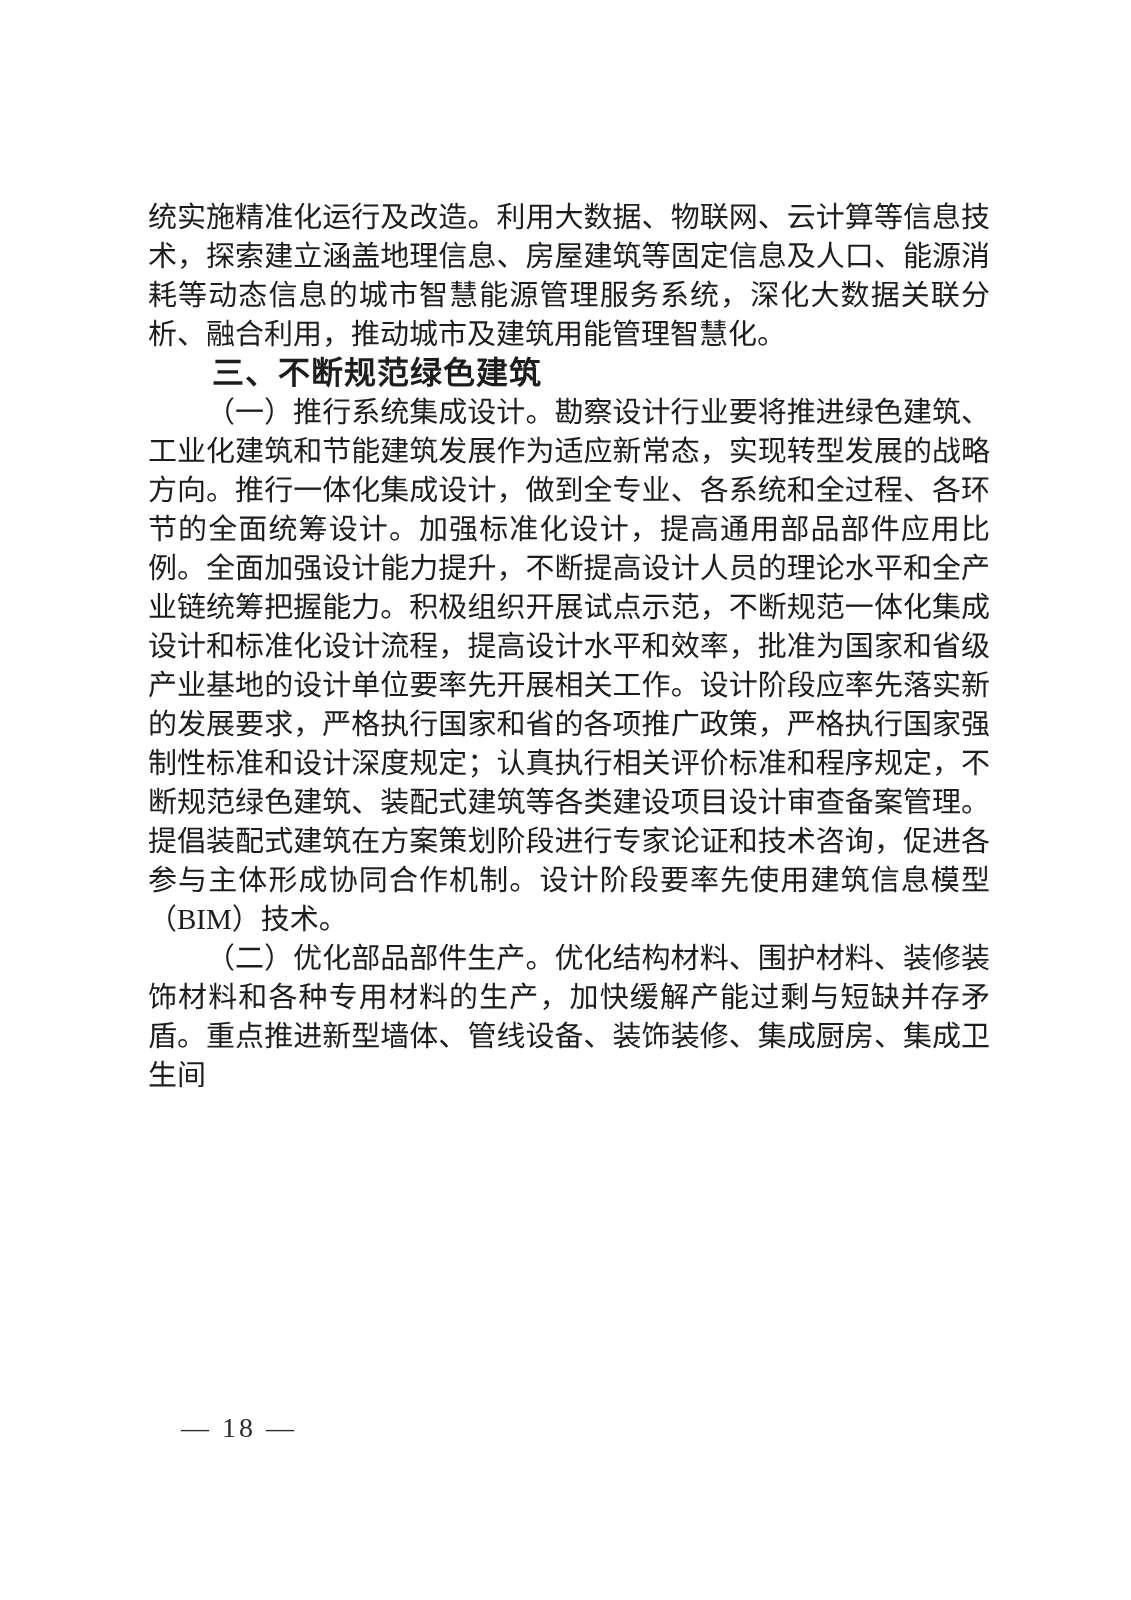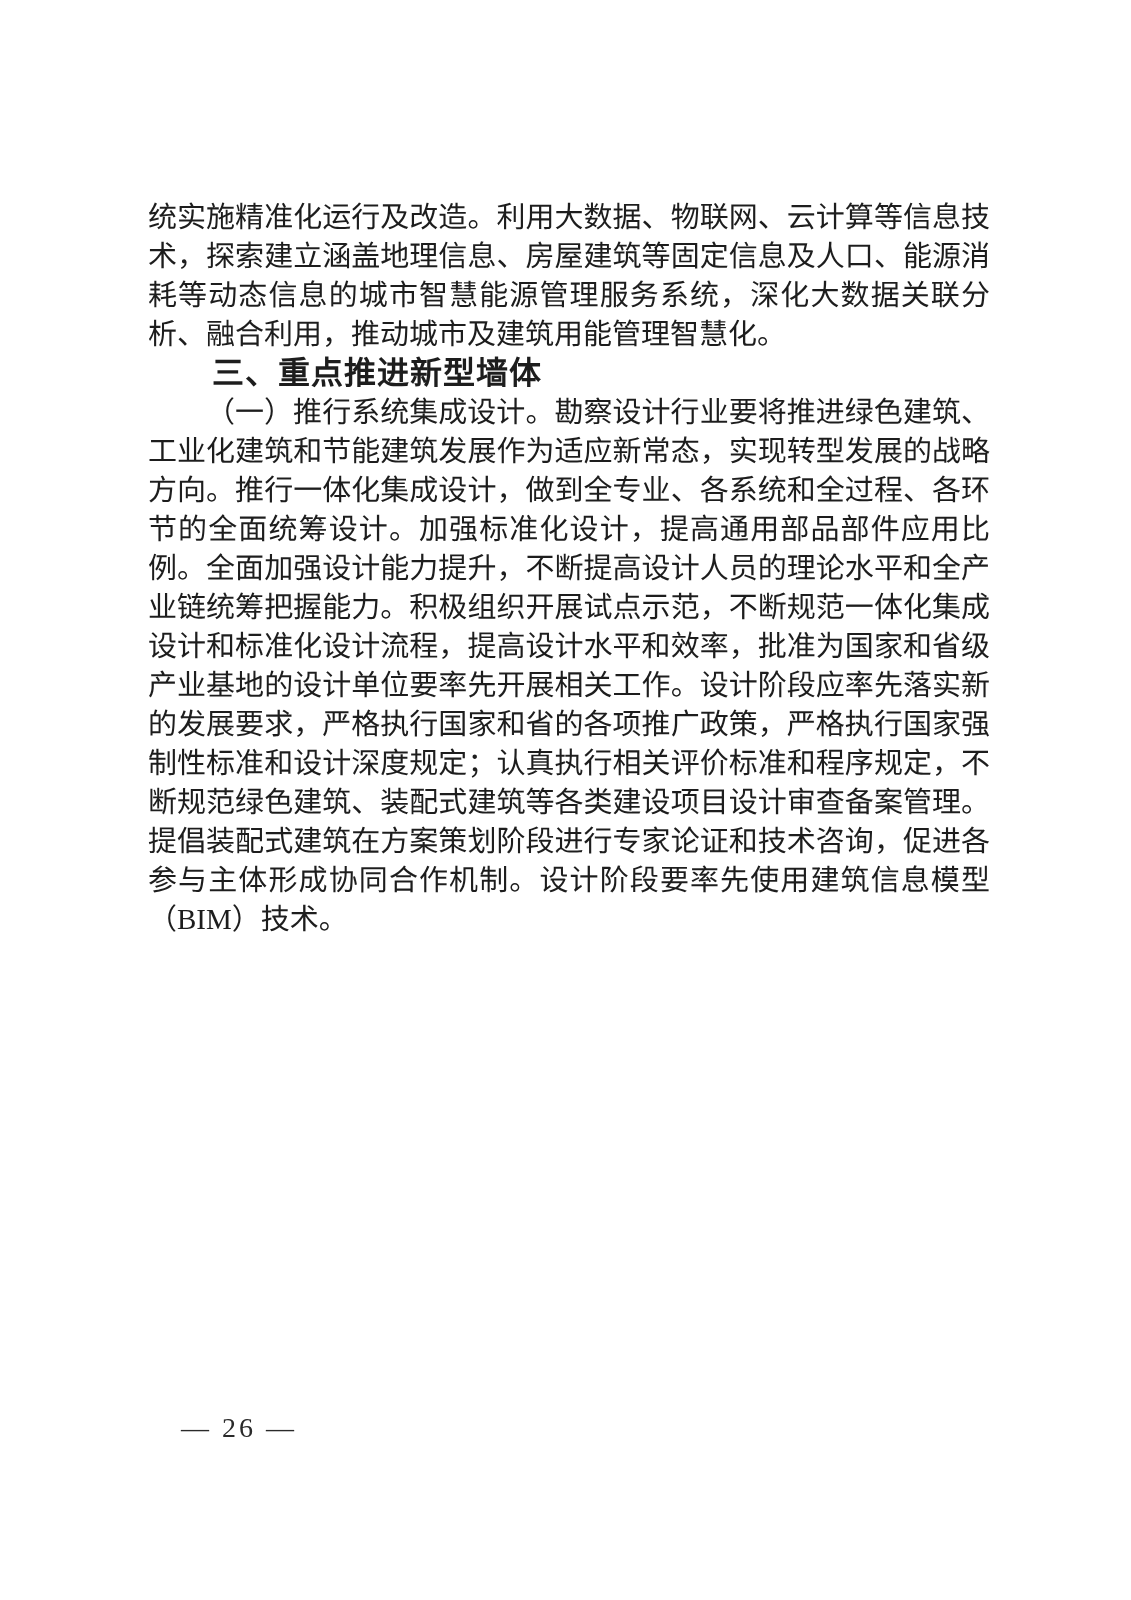--- a/index.html
+++ b/index.html
@@ -60,22 +60,23 @@
 </style>
 </head>
 <body>
 
 <div class="page">
 
   <div class="text-block">
 
     <p class="para-continuation">统实施精准化运行及改造。利用大数据、物联网、云计算等信息技术，探索建立涵盖地理信息、房屋建筑等固定信息及人口、能源消耗等动态信息的城市智慧能源管理服务系统，深化大数据关联分析、融合利用，推动城市及建筑用能管理智慧化。</p>
 
-    <p class="section-heading">三、重点推进新型墙体</p>
+    <p class="section-heading">三、不断规范绿色建筑</p>
 
     <p class="para-indent"><span class="para-lead">（一）推行系统集成设计。</span><span>勘察设计行业要将推进绿色建筑、工业化建筑和节能建筑发展作为适应新常态，实现转型发展的战略方向。推行一体化集成设计，做到全专业、各系统和全过程、各环节的全面统筹设计。加强标准化设计，提高通用部品部件应用比例。全面加强设计能力提升，不断提高设计人员的理论水平和全产业链统筹把握能力。积极组织开展试点示范，不断规范一体化集成设计和标准化设计流程，提高设计水平和效率，批准为国家和省级产业基地的设计单位要率先开展相关工作。设计阶段应率先落实新的发展要求，严格执行国家和省的各项推广政策，严格执行国家强制性标准和设计深度规定；认真执行相关评价标准和程序规定，不断规范绿色建筑、装配式建筑等各类建设项目设计审查备案管理。提倡装配式建筑在方案策划阶段进行专家论证和技术咨询，促进各参与主体形成协同合作机制。设计阶段要率先使用建筑信息模型（BIM）技术。</span></p>
 
+    <p class="para-indent"><span class="para-lead">（二）优化部品部件生产。</span><span>优化结构材料、围护材料、装修装饰材料和各种专用材料的生产，加快缓解产能过剩与短缺并存矛盾。重点推进新型墙体、管线设备、装饰装修、集成厨房、集成卫生间</span></p>
 
   </div>
 
-  <div class="page-footer">— 26 —</div>
+  <div class="page-footer">— 18 —</div>
 
 </div>
 
 </body></html>

